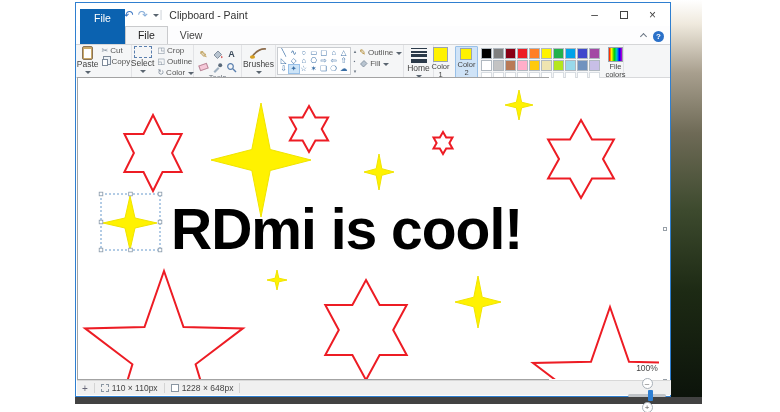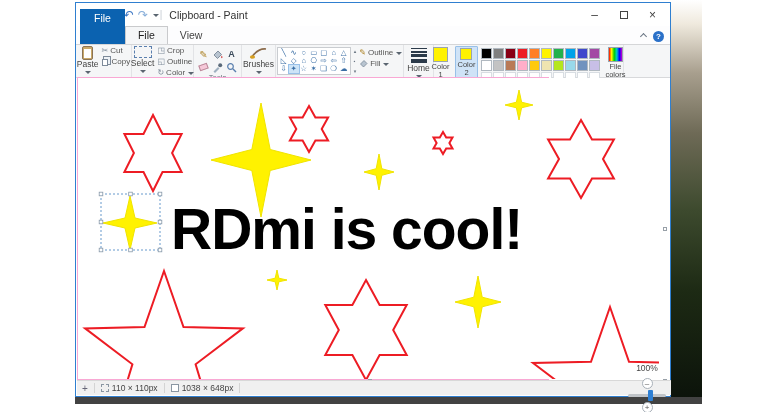--- a/index.html
+++ b/index.html
@@ -65,21 +65,21 @@
   .big-swatch { width:15px; height:15px; border:1px solid #9aa4ae; margin-bottom:1px; }
   .sm-swatch { width:12px; height:12px; border:1px solid #9aa4ae; margin-bottom:1px; }
   .palette { display:flex; flex-direction:column; gap:1px; padding-top:2px; }
   .pal-row { display:flex; gap:1px; }
   .swatch { width:11px; height:11px; border:1px solid #b0b8c0; }
   .swatch.empty { border:1px solid #d8dde2; background:#fff; }
   .rainbow { width:15px; height:15px; border:1px solid #9aa4ae;
     background:linear-gradient(90deg,#f00,#ff0,#0c0,#0cc,#00f,#c0c); margin-bottom:1px; }
 
   
-  .workspace { position:absolute; left:1px; top:74px; width:472px; height:306px; background:#f9a8d4;text-align:center; }
+  .workspace { position:absolute; left:1px; top:74px; width:472px; height:306px; background:#a3a3a3;text-align:center; }
   .canvas-area { position:absolute; left:1px; top:1px; width:581px; height:301px; background:#fff; overflow:hidden; }
   .canvas-text { position:absolute; font-weight:bold; color:#000; letter-spacing:-1px; line-height:1.16; white-space:nowrap; }
   .cv-handle { position:absolute; width:4px; height:4px; background:#fff; border:1px solid #98a0a8; }
 
   
   .statusbar { position:absolute; left:1px; bottom:1px; width:594px; height:15px; background:#f0f0f0; border-top:1px solid #d8d8d8;
     display:flex; align-items:center; font-size:8.5px; color:#444; padding:0 5px; }
   .sb-sep { width:1px; height:10px; background:#d4d4d4; margin:0 6px; }
   .sb-item { display:flex; align-items:center; gap:3px; }
   .sb-dashedbox { width:8px; height:8px; border:1px dashed #8a96a2; }
@@ -394,21 +394,21 @@
             <span class="sb-cursor">+</span>
           </span>
         <span class="sb-sep"></span>
         <span class="sb-item">
           <span class="sb-dashedbox"></span>
           <span>110 × 110px</span>
         </span>
         <span class="sb-sep"></span>
         <span class="sb-item">
           <span class="sb-solidbox"></span>
-          <span>1038 × 648px</span>
+          <span>1228 × 648px</span>
         </span>
         <span class="sb-sep"></span>
         <span class="zoom-cluster">
           <span>100%</span>
           <span class="zoom-btn">–</span>
           <span class="slider-track">
               <span class="slider-thumb"></span>
             </span>
           <span class="zoom-btn">+</span>
         </span>

